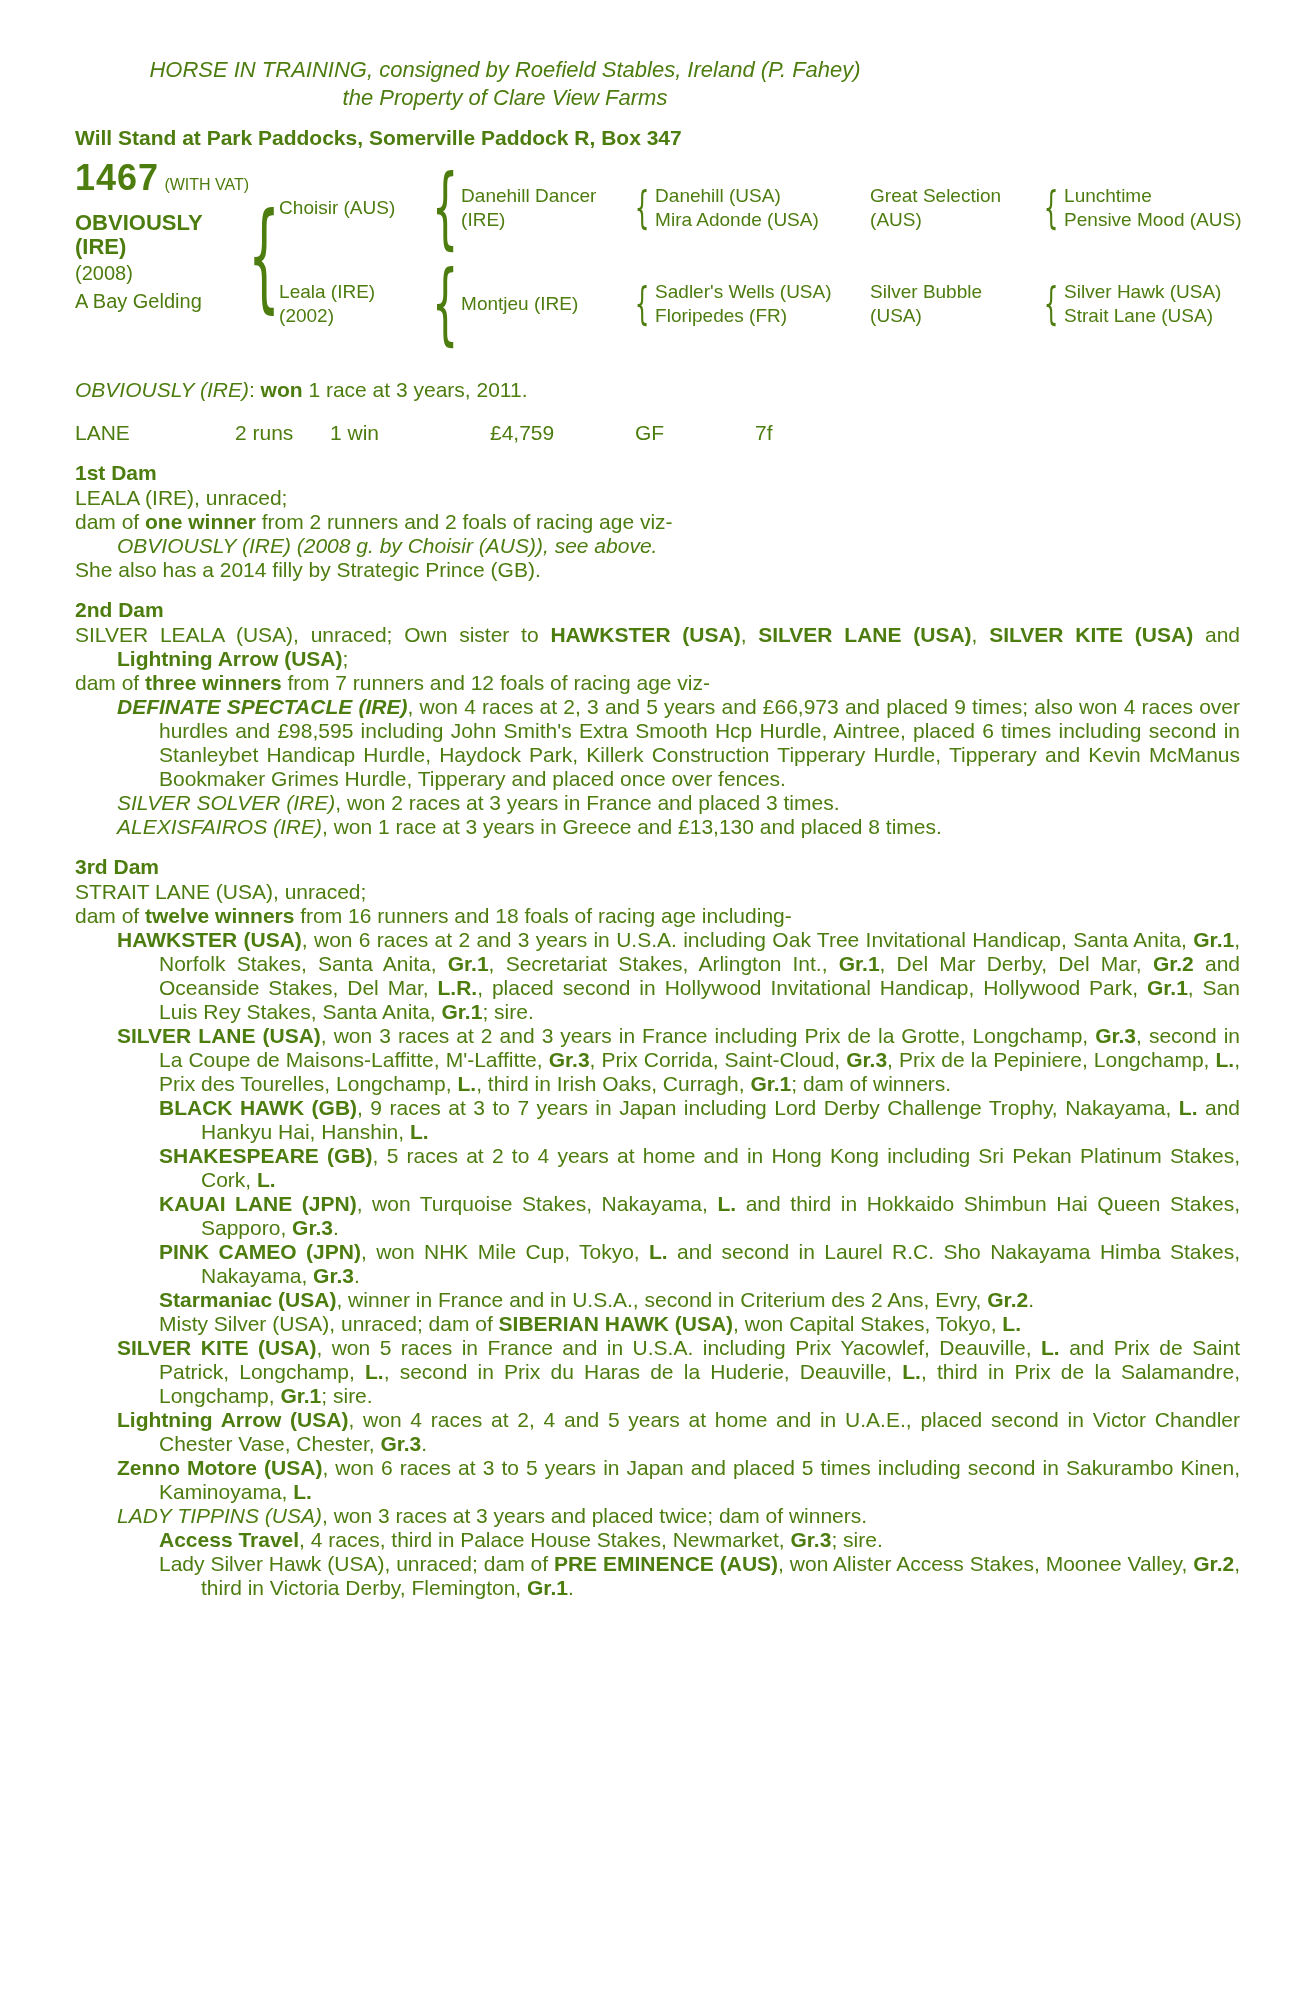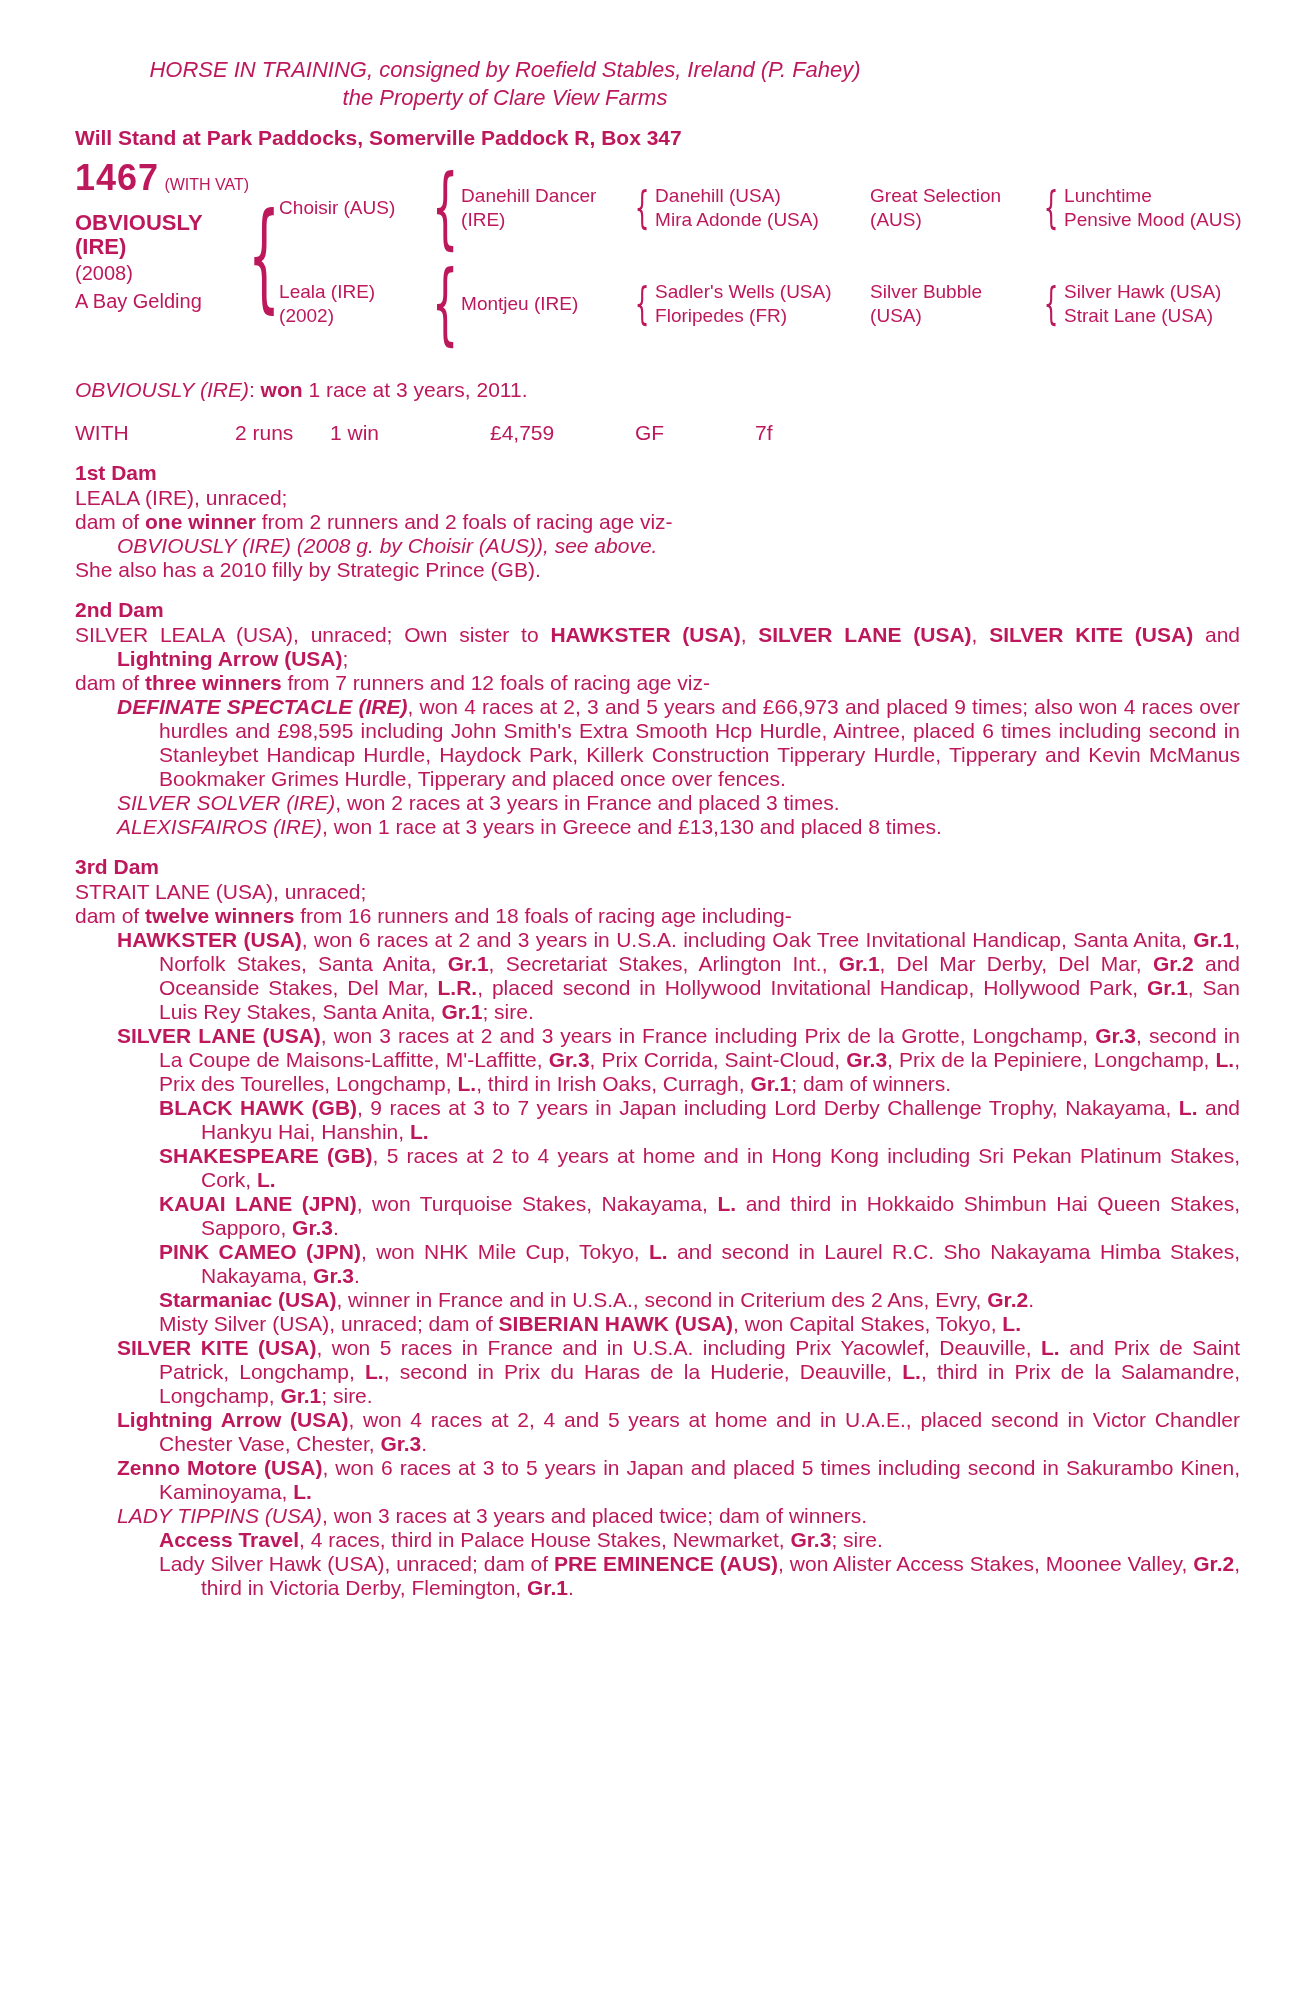--- a/index.html
+++ b/index.html
@@ -2,21 +2,21 @@
 <html><head>
 <meta charset="utf-8">
 <style>
   * { box-sizing: border-box; margin: 0; padding: 0; }
   html, body { background: #e8e8e8; }
   .page {
     width: 1314px;
     min-height: 2000px;
     margin: 0 auto;
     background: #ffffff;
-    color: #be185d;
+    color: #4d7c0f;
     font-family: "Liberation Sans", "DejaVu Sans", sans-serif;
     font-size: 21px;
     line-height: 24px;
     padding: 56px 74px 40px 75px;
   }
 
   
   .header-block { width: 860px; text-align: center; font-style: italic; font-size: 22px; line-height: 28px; }
   .stand-line { font-weight: bold; margin-top: 14px; }
 
@@ -136,35 +136,35 @@
       </div>
 
     </div>
   </div>
 
   <div class="record-summary">
       <div class="para flat"><span class="f-i">OBVIOUSLY (IRE)</span><span>: </span><span class="f-b">won</span><span> 1 race at 3 years, 2011.</span></div>
     </div>
 
   <div class="record-table">
-    <span class="rt-c rt-0">WITH</span>
+    <span class="rt-c rt-0">LANE</span>
     <span class="rt-c rt-1">2 runs</span>
     <span class="rt-c rt-2">1 win</span>
     <span class="rt-c rt-3">£4,759</span>
     <span class="rt-c rt-4">GF</span>
     <span class="rt-c rt-5">7f</span>
   </div>
 
   <div class="section">
     <div class="dam-heading">1st Dam</div>
     <div>
         <div class="para h0"><span>LEALA (IRE), unraced;</span></div>
         <div class="para h0"><span>dam of </span><span class="f-b">one winner</span><span> from 2 runners and 2 foals of racing age viz-</span></div>
         <div class="para h1"><span class="f-i">OBVIOUSLY (IRE)</span><span class="f-i"> (2008 g. by Choisir (AUS)), see above.</span></div>
-        <div class="para h0"><span>She also has a 2010 filly by Strategic Prince (GB).</span></div>
+        <div class="para h0"><span>She also has a 2014 filly by Strategic Prince (GB).</span></div>
       </div>
   </div>
 
   <div class="section">
     <div class="dam-heading">2nd Dam</div>
     <div>
         <div class="para h0"><span>SILVER LEALA (USA), unraced; Own sister to </span><span class="f-b">HAWKSTER (USA)</span><span>, </span><span class="f-b">SILVER LANE (USA)</span><span>, </span><span class="f-b">SILVER KITE (USA)</span><span> and </span><span class="f-b">Lightning Arrow (USA)</span><span>;</span></div>
         <div class="para h0"><span>dam of </span><span class="f-b">three winners</span><span> from 7 runners and 12 foals of racing age viz-</span></div>
         <div class="para h1"><span class="f-bi">DEFINATE SPECTACLE (IRE)</span><span>, won 4 races at 2, 3 and 5 years and £66,973 and placed 9 times; also won 4 races over hurdles and £98,595 including John Smith's Extra Smooth Hcp Hurdle, Aintree, placed 6 times including second in Stanleybet Handicap Hurdle, Haydock Park, Killerk Construction Tipperary Hurdle, Tipperary and Kevin McManus Bookmaker Grimes Hurdle, Tipperary and placed once over fences.</span></div>
         <div class="para h1"><span class="f-i">SILVER SOLVER (IRE)</span><span>, won 2 races at 3 years in France and placed 3 times.</span></div>

